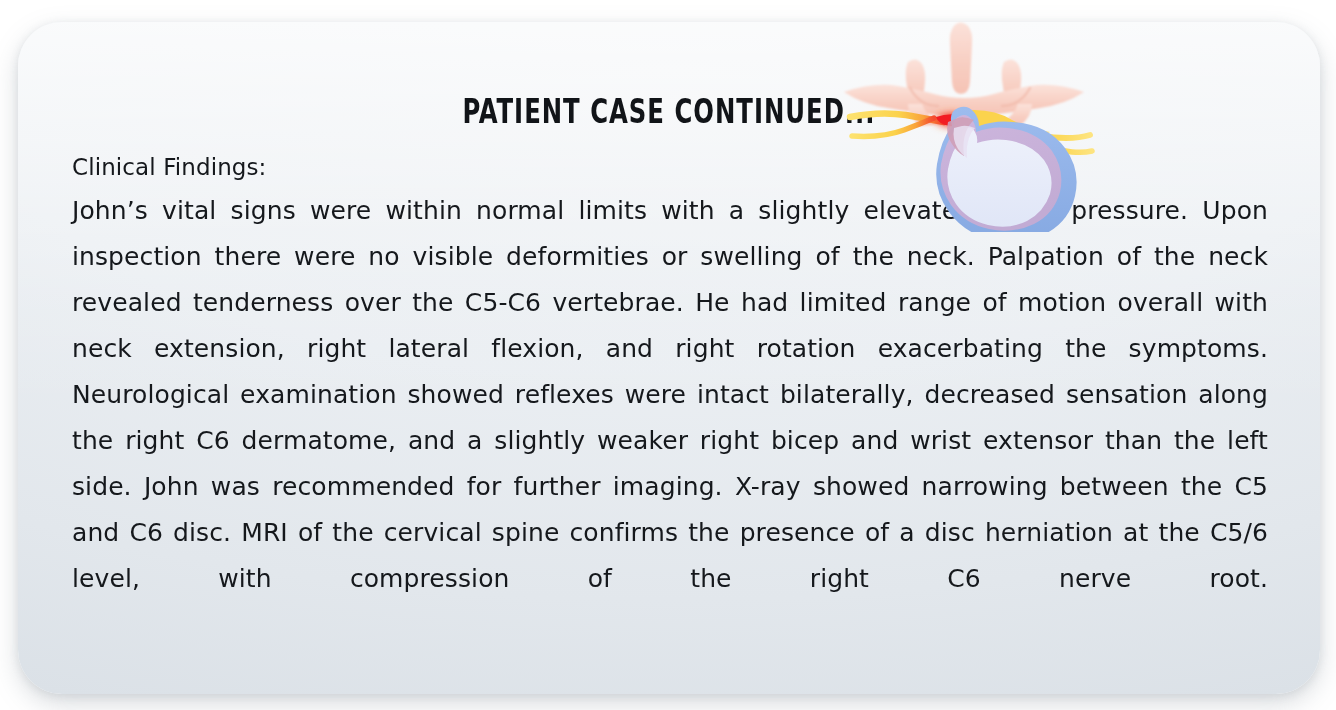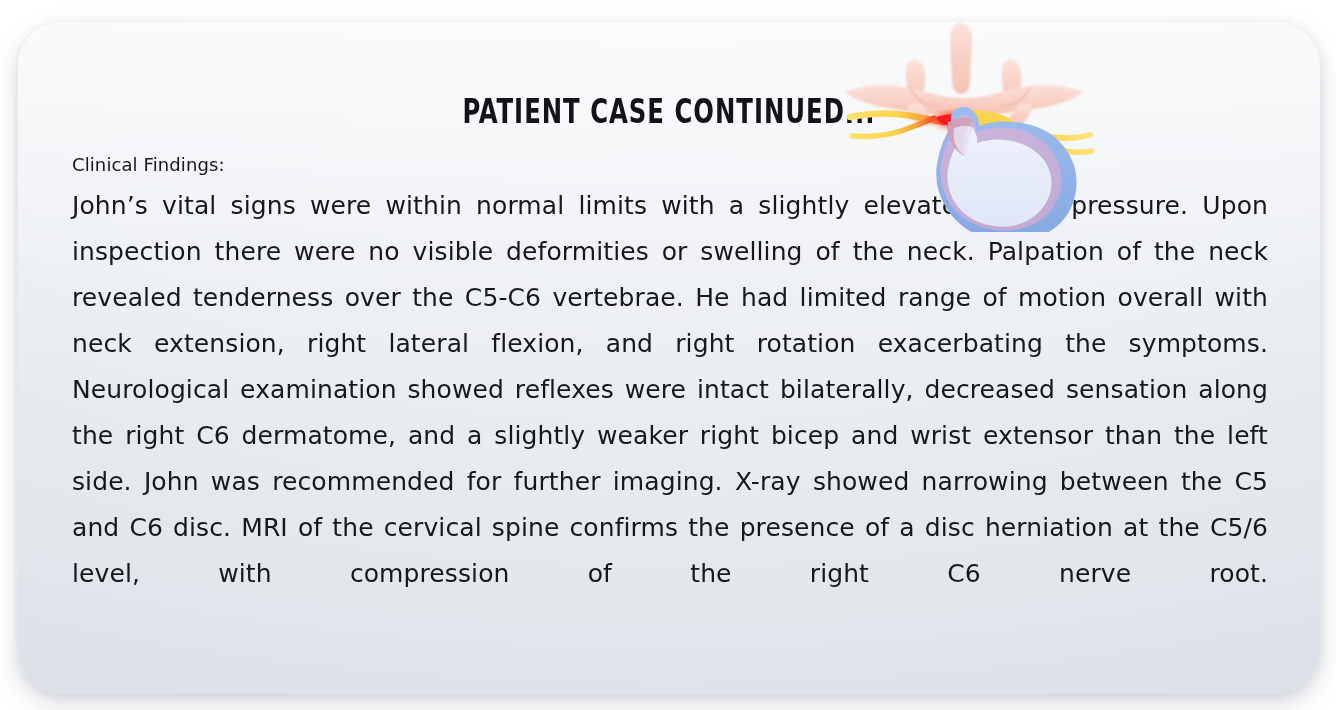--- a/index.html
+++ b/index.html
@@ -61,21 +61,21 @@
   
   #case-body {
     position: absolute;
     left: 54px;
     top: 132px;
     width: 1196px;
   }
 
   .body-label {
     font-family: "DejaVu Sans", sans-serif;
-    font-size: 18px;
+    font-size: 23px;
     color: #15181c;
     letter-spacing: 0.1px;
     margin-bottom: 8px;
   }
 
   .body-paragraph {
     font-family: "DejaVu Sans", sans-serif;
     font-size: 25px;
     line-height: 46px;
     color: #15181c;

